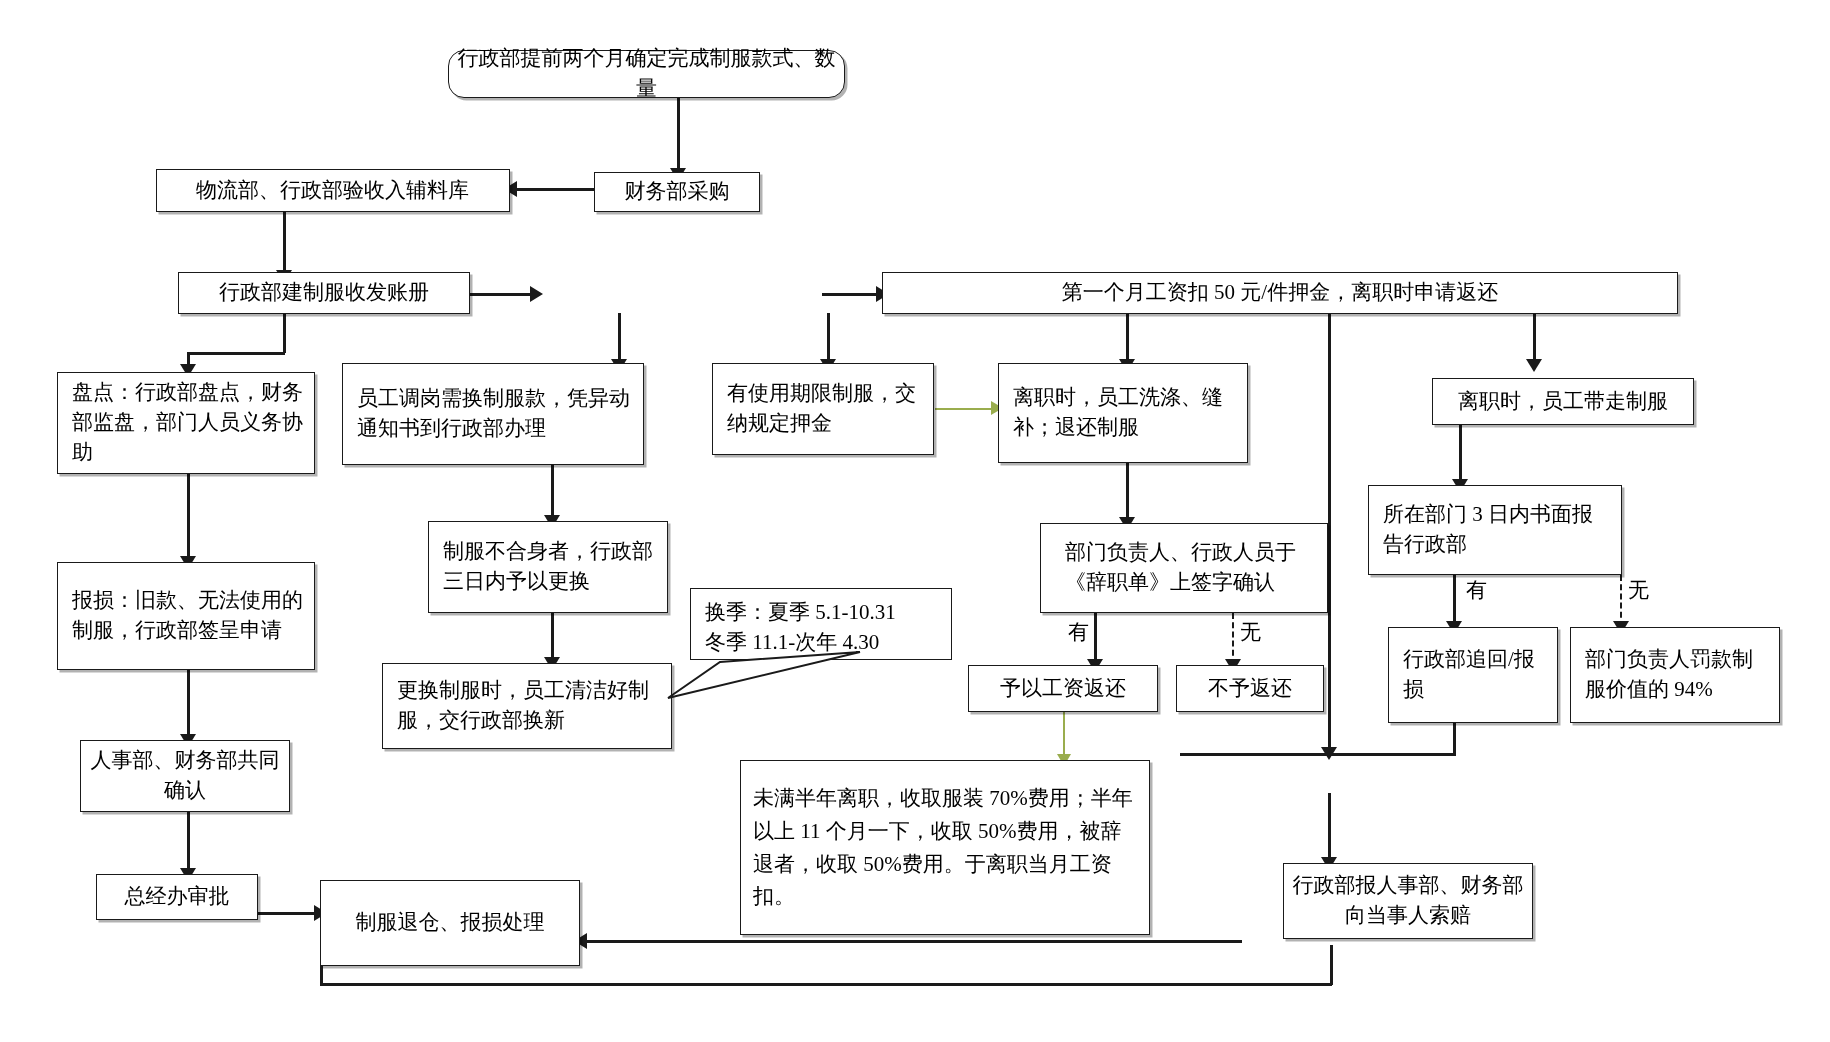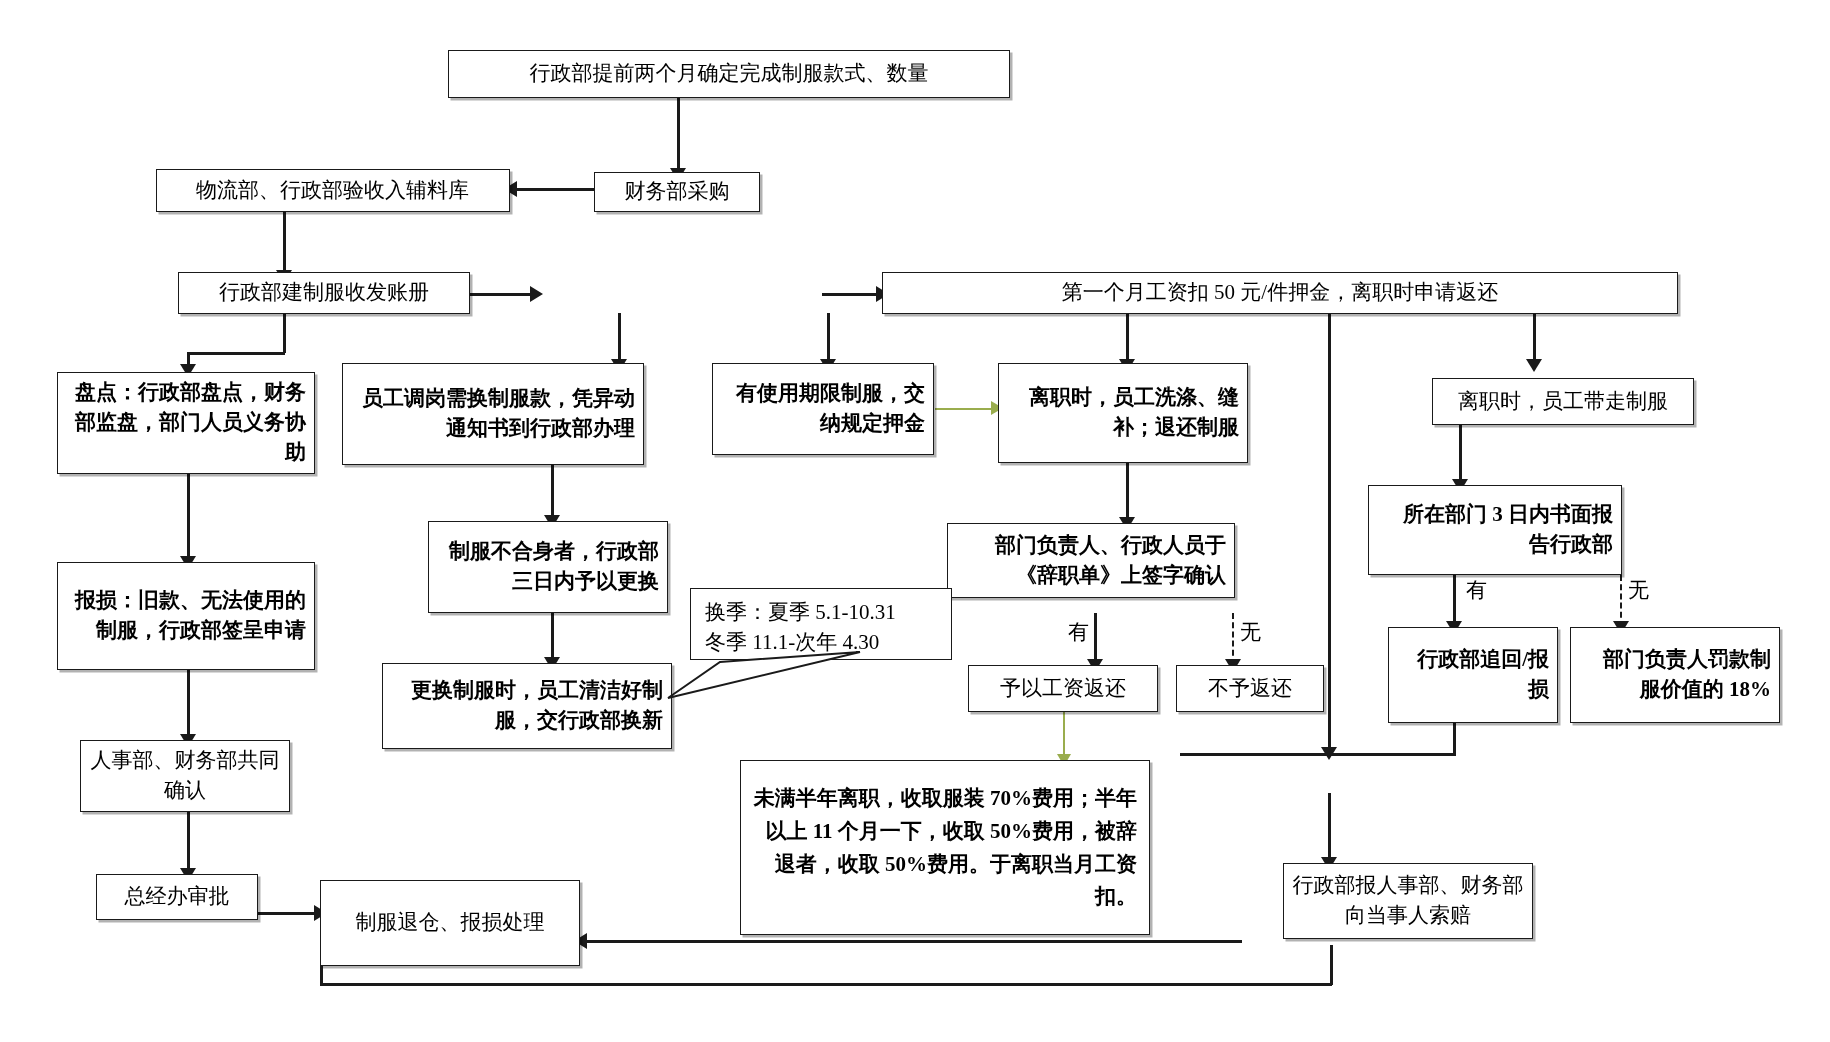--- a/index.html
+++ b/index.html
@@ -23,21 +23,21 @@
     display:flex;
     align-items:center;
     justify-content:center;
     text-align:center;
     font-size:21px;
     line-height:1.42;
     padding:4px 8px;
     z-index:5;
     box-shadow:2.5px 2.5px 0 0 rgba(0,0,0,0.30);
   }
-  .node.left{justify-content:flex-start;text-align:right;font-weight:bold;}
+  .node.left{justify-content:flex-start;text-align:left;}
   
   .ln{position:absolute;background:#1a1a1a;z-index:2;}
   .ln.v{width:2.6px;}
   .ln.h{height:2.6px;}
   .ln.dash-v{
     width:0;height:0;background:transparent;
     border-left:2.6px dashed #1a1a1a;
   }
   
   .ah{position:absolute;width:0;height:0;z-index:3;}
@@ -182,21 +182,21 @@
   <div class="ln v" style="left:1328px;top:793px;height:70px;"></div>
   <div class="ah down" style="left:1321px;top:857px;"></div>
 
   <div class="ln h" style="left:580px;top:940px;width:662px;"></div>
   <div class="ah left" style="left:574px;top:933px;"></div>
 
   <div class="ln v" style="left:320px;top:940px;height:45px;"></div>
   <div class="ln h" style="left:320px;top:983px;width:1012px;"></div>
   <div class="ln v" style="left:1330px;top:945px;height:40px;"></div>
 
-  <div class="node" style="left:448px;top:50px;width:562px;height:48px;">
+  <div class="node" style="left:448px;top:50px;width:397px;height:48px;border-radius:16px;">
     <span>行政部提前两个月确定完成制服款式、数量</span>
   </div>
 
   <div class="node" style="left:594px;top:172px;width:166px;height:40px;">
     <span>财务部采购</span>
   </div>
 
   <div class="node" style="left:156px;top:169px;width:354px;height:43px;padding-left:7px;">
     <span>物流部、行政部验收入辅料库</span>
   </div>
@@ -231,21 +231,21 @@
   </div>
 
   <div class="node left" style="left:57px;top:562px;width:258px;height:108px;padding-left:14px;">
     <span>报损：旧款、无法使用的制服，行政部签呈申请</span>
   </div>
 
   <div class="node left" style="left:428px;top:521px;width:240px;height:92px;padding-left:14px;">
     <span>制服不合身者，行政部三日内予以更换</span>
   </div>
 
-  <div class="node left" style="left:947px;top:523px;width:288px;height:75px;padding-left:14px;">
+  <div class="node left" style="left:1040px;top:523px;width:288px;height:90px;padding-left:24px;">
     <span>部门负责人、行政人员于《辞职单》上签字确认</span>
   </div>
 
   <div class="node left" style="left:1368px;top:485px;width:254px;height:90px;padding-left:14px;">
     <span>所在部门 3 日内书面报告行政部</span>
   </div>
 
   <div class="node" style="left:80px;top:740px;width:210px;height:72px;">
     <span>人事部、财务部共同确认</span>
   </div>
@@ -260,21 +260,21 @@
 
   <div class="node" style="left:1176px;top:665px;width:148px;height:47px;">
     <span>不予返还</span>
   </div>
 
   <div class="node left" style="left:1388px;top:627px;width:170px;height:96px;padding-left:14px;">
     <span>行政部追回/报损</span>
   </div>
 
   <div class="node left" style="left:1570px;top:627px;width:210px;height:96px;padding-left:14px;">
-    <span>部门负责人罚款制服价值的 18%</span>
+    <span>部门负责人罚款制服价值的 94%</span>
   </div>
 
   <div class="node" style="left:96px;top:874px;width:162px;height:46px;">
     <span>总经办审批</span>
   </div>
 
   <div class="node" style="left:320px;top:880px;width:260px;height:86px;">
     <span>制服退仓、报损处理</span>
   </div>
 

